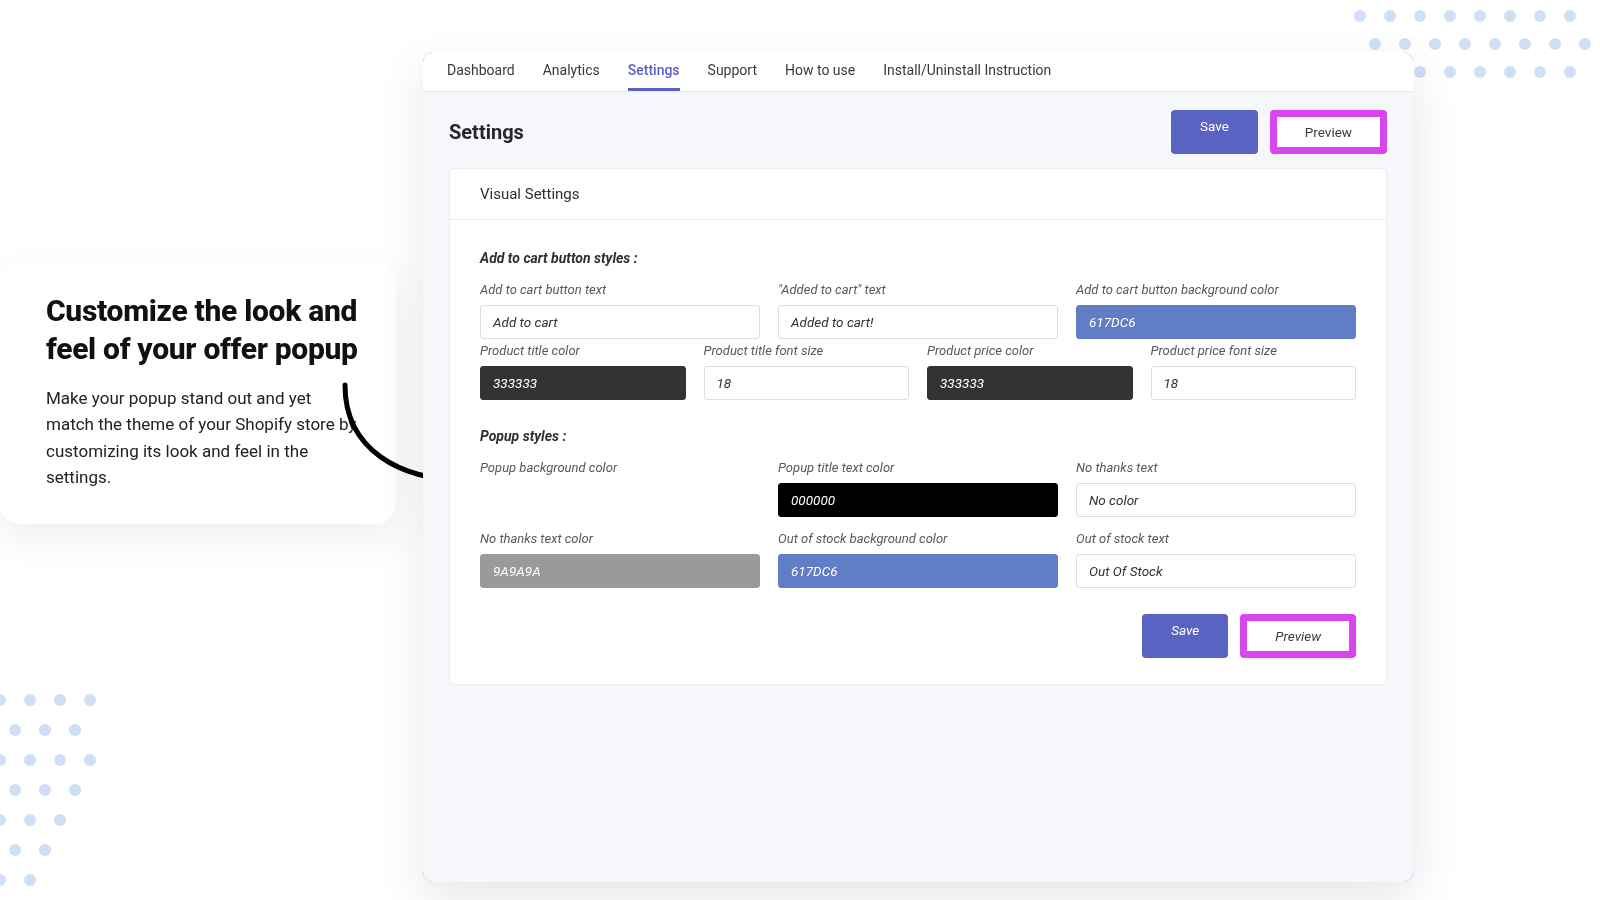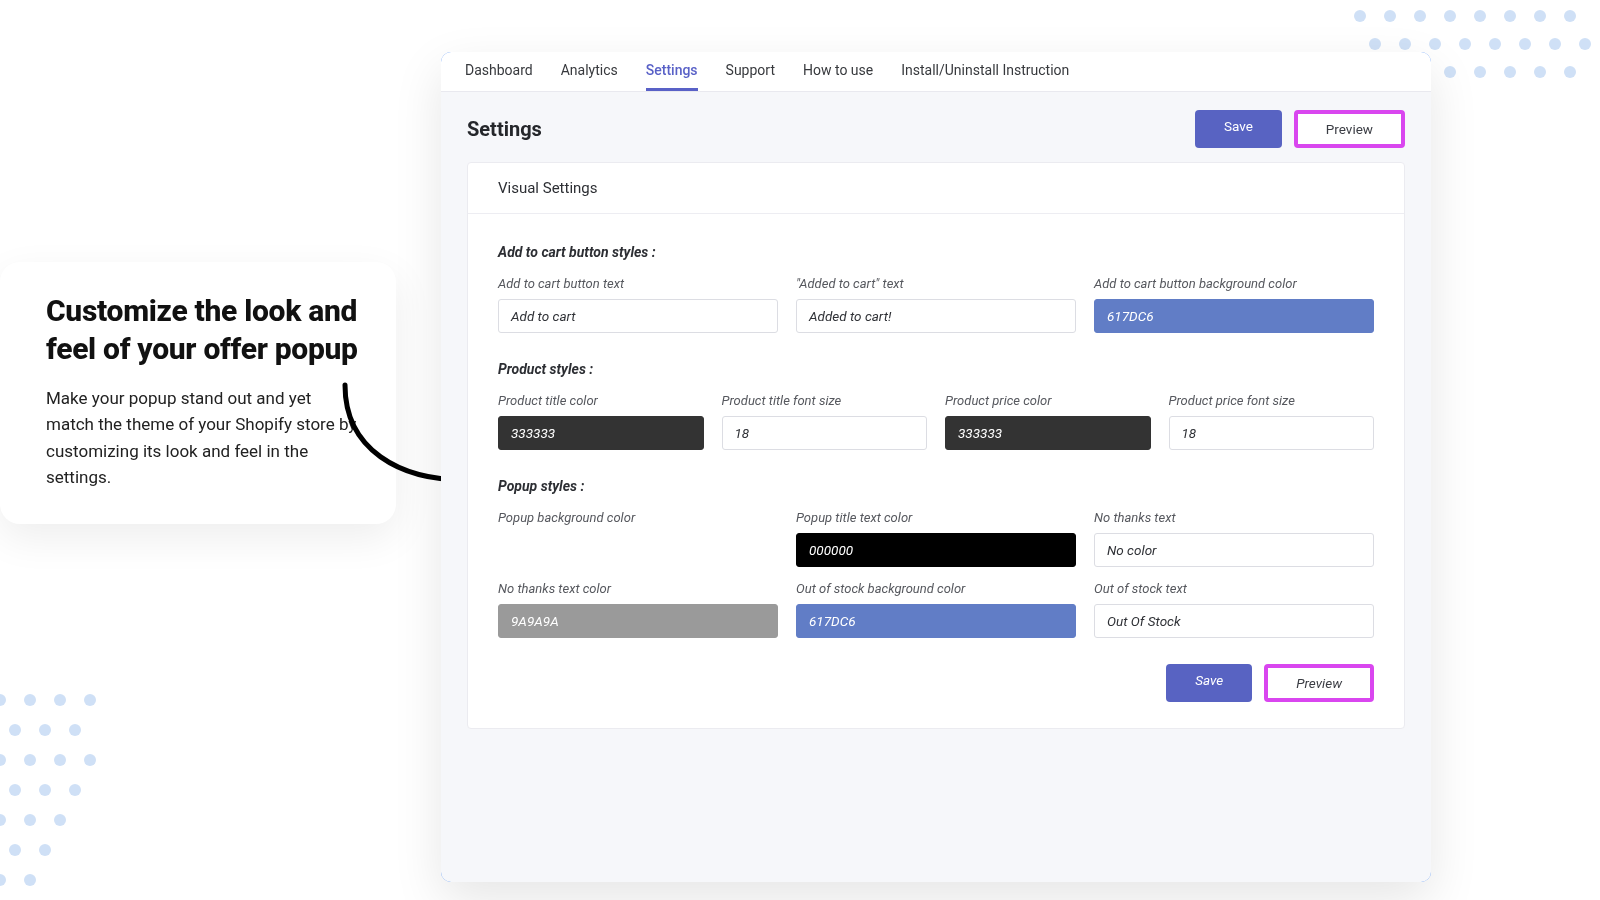--- a/index.html
+++ b/index.html
@@ -53,21 +53,21 @@
     position: absolute;
     left: 330px;
     top: 380px;
     width: 155px;
     height: 140px;
     pointer-events: none;
   }
 
   .app {
     position: absolute;
-    left: 441px;
+    left: 423px;
     top: 52px;
     width: 990px;
     height: 830px;
     background: #3b82f6;
     border-radius: 10px;
     box-shadow: 0 18px 50px rgba(0,0,0,0.10);
     overflow: hidden;
   }
   .tabs {
     display: flex;
@@ -115,21 +115,21 @@
     cursor: pointer;
     border: 1px solid transparent;
   }
   .btn-primary {
     background: #5863c2;
     color: #fff;
   }
   .btn-outline {
     background: #fff;
     color: #3b3d44;
-    border: 4px solid #d946ef;
+    border: 7px solid #d946ef;
   }
 
   .card {
     background: #fff;
     border: 1px solid #ebebf0;
     border-radius: 4px;
     margin: 0 26px 20px 26px;
   }
   .card-header {
     padding: 16px 30px;
@@ -294,21 +294,20 @@
           <div>
             <span class="field-label">"Added to cart" text</span>
             <div class="field">Added to cart!</div>
           </div>
           <div>
             <span class="field-label">Add to cart button background color</span>
             <div class="field blue">617DC6</div>
           </div>
         </div>
 
-        <div class="section-heading mt">Product styles :</div>
         <div class="row4">
           <div>
             <span class="field-label">Product title color</span>
             <div class="field dark">333333</div>
           </div>
           <div>
             <span class="field-label">Product title font size</span>
             <div class="field">18</div>
           </div>
           <div>

